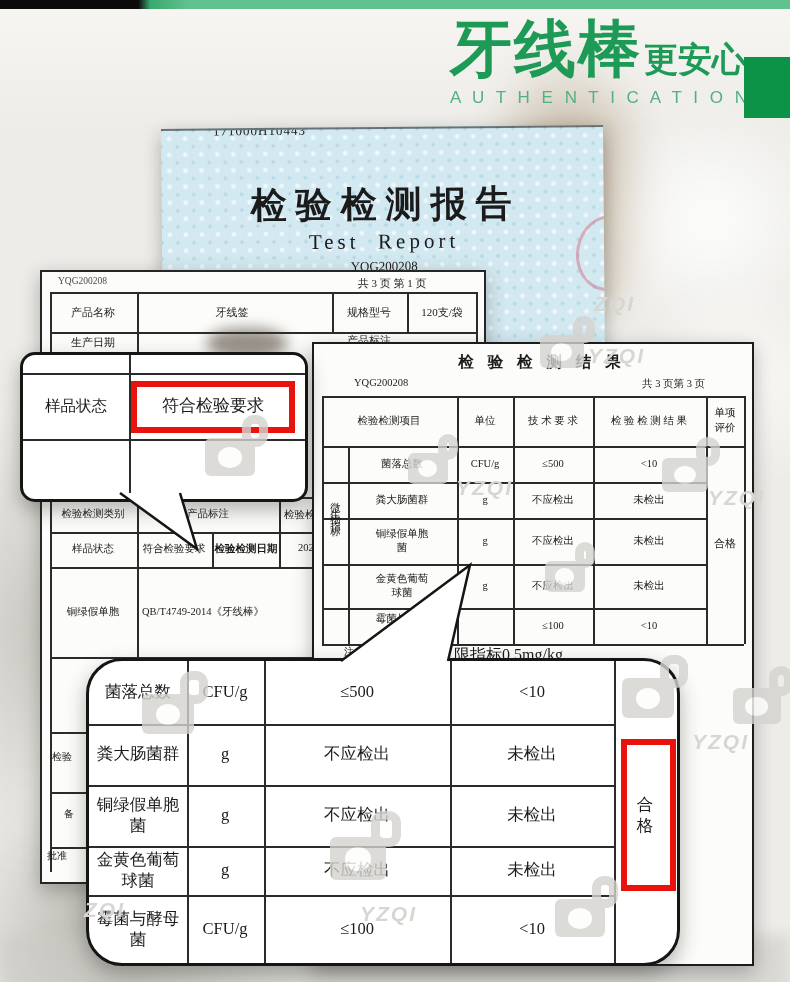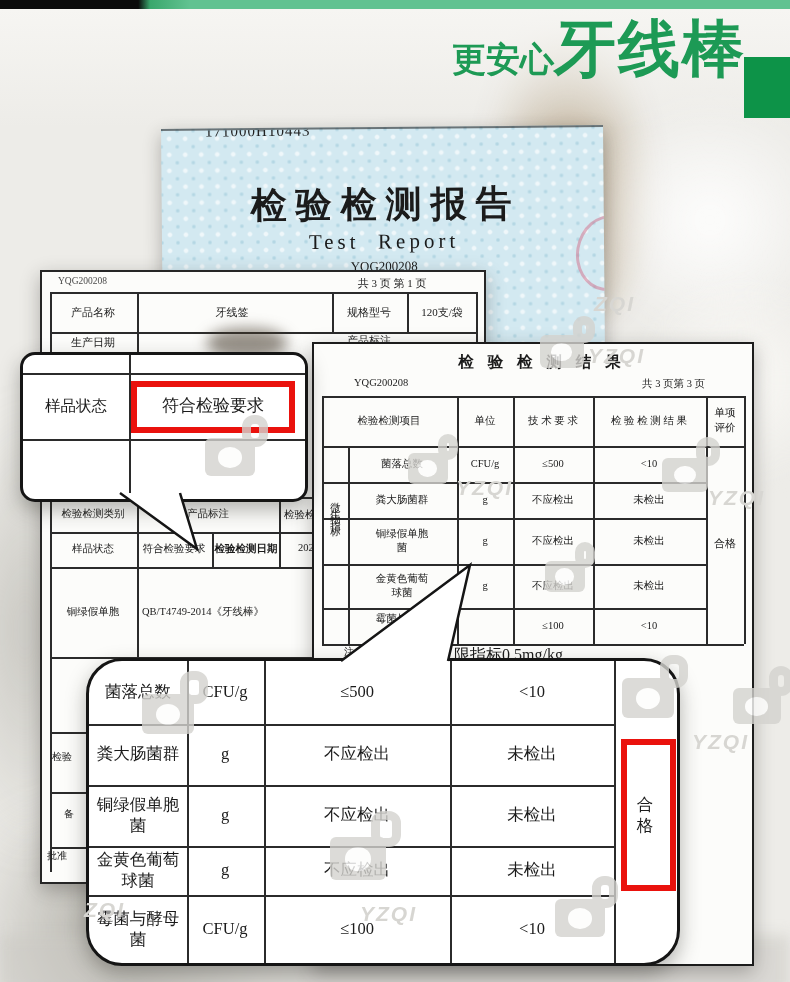--- a/index.html
+++ b/index.html
@@ -33,32 +33,33 @@
   <div class="blob" style="left:630px;top:280px;width:220px;height:200px;background:radial-gradient(circle, rgba(252,251,248,.9), rgba(252,251,248,0) 72%);filter:blur(14px);"></div>
   <div class="blob" style="left:-70px;top:810px;width:380px;height:240px;background:radial-gradient(circle, rgba(122,119,108,.55), rgba(122,119,108,0) 72%);filter:blur(22px);"></div>
   <div class="blob" style="left:-50px;top:400px;width:150px;height:460px;background:radial-gradient(ellipse, rgba(138,136,126,.38), rgba(138,136,126,0) 72%);filter:blur(18px);"></div>
   <div class="blob" style="left:0px;top:935px;width:790px;height:60px;border-radius:0;background:rgba(203,201,194,.55);filter:blur(7px);"></div>
   <div class="abs" style="left:0;top:9px;width:790px;height:140px;background:linear-gradient(180deg,#f6f5f2 0%,rgba(246,245,242,0) 85%);"></div>
 
   <div class="abs" style="left:0;top:0;width:790px;height:9px;background:linear-gradient(90deg,#0b0b0b 0%,#0b0b0b 17.5%,#3aa76c 19%,#61c291 24%,#61c291 100%);"></div>
 
   <div class="abs sans" style="left:450px;top:18px;width:340px;height:110px;">
     <div style="display:flex;align-items:flex-end;">
+      <span style="font-size:62px;font-weight:bold;color:#1d9a55;line-height:1;letter-spacing:2px;">牙线棒</span>
       <span style="font-size:34px;font-weight:bold;color:#1d9a55;line-height:1;margin:0 0 4px 2px;">更安心</span>
-      <span style="font-size:62px;font-weight:bold;color:#1d9a55;line-height:1;letter-spacing:2px;">牙线棒</span>
     </div>
+    <div style="font-size:17px;color:#52b081;letter-spacing:3.5px;margin-top:8px;white-space:nowrap;">A U T H E N T I C A T I O N</div>
   </div>
   <div class="abs" style="left:744px;top:57px;width:46px;height:61px;background:#0d9348;"></div>
 
   <div class="doc" style="left:162px;top:127px;width:442px;height:226px;transform:rotate(-0.5deg);
               background-color:#d3e9f1;
               background-image:radial-gradient(circle, rgba(255,255,255,.65) 1.5px, rgba(255,255,255,0) 3px),radial-gradient(circle, rgba(150,197,214,.5) 1px, rgba(150,197,214,0) 2.5px);
               background-size:16px 16px,16px 16px;background-position:0 0,8px 8px;
               border-top:2px solid rgba(20,20,20,.55);">
-    <div class="abs" style="left:44px;top:-7px;font-size:15px;letter-spacing:1px;color:#222;">171000H10443</div>
+    <div class="abs" style="left:52px;top:-7px;font-size:13px;letter-spacing:1px;color:#222;">171000H10443</div>
     <div class="cx" style="left:224px;top:76px;font-size:36px;font-weight:bold;letter-spacing:9px;white-space:nowrap;">检验检测报告</div>
     <div class="cx" style="left:222px;top:113px;font-size:21px;letter-spacing:4px;white-space:pre;">Test  Report</div>
     <div class="cx" style="left:222px;top:138px;font-size:13px;">YQG200208</div>
     <div class="abs" style="left:414px;top:88px;width:58px;height:70px;border:3px solid rgba(210,120,145,.55);border-radius:50%;transform:rotate(10deg);"></div>
   </div>
 
   <div class="doc" style="left:40px;top:270px;width:442px;height:610px;border:2px solid #262626;">
     <div class="abs" style="left:16px;top:4px;font-size:9.5px;color:#4a4a4a;filter:blur(.4px);">YQG200208</div>
     <div class="cx" style="left:350px;top:11px;font-size:11px;white-space:nowrap;">共 3 页 第 1 页</div>
 

